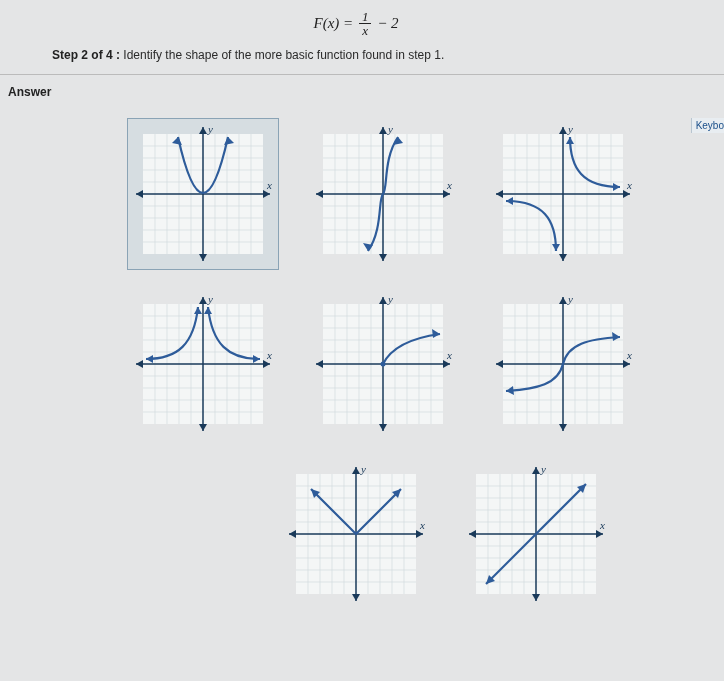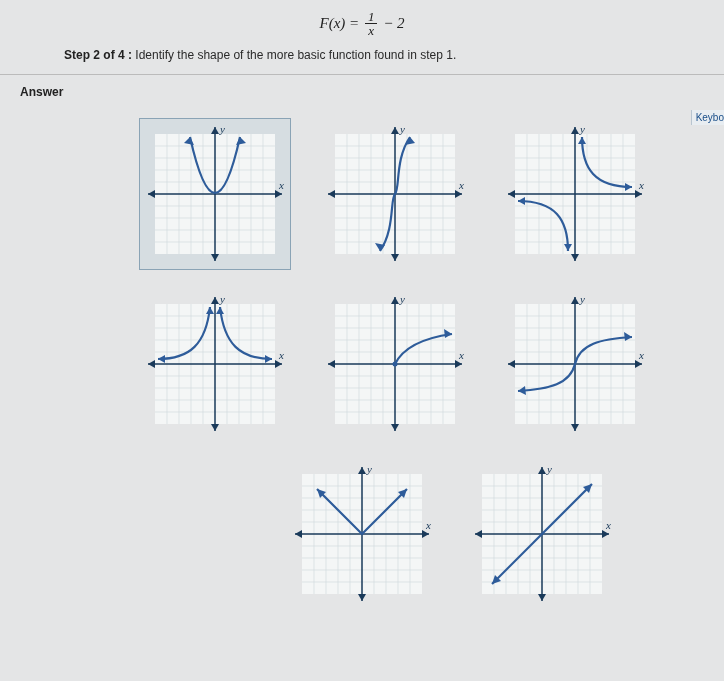--- a/index.html
+++ b/index.html
@@ -5,21 +5,21 @@
   * { box-sizing: border-box; }
   body {
     margin: 0;
     padding: 0;
     font-family: Arial, sans-serif;
     background: #e4e5e6;
     width: 724px;
     color: #333;
   }
   .content {
-    padding: 10px 20px 20px 20px;
+    padding: 10px 20px 20px 8px;
   }
   .formula {
     text-align: center;
     font-family: "Times New Roman", serif;
     font-style: italic;
     font-size: 15px;
     color: #222;
     margin-bottom: 10px;
   }
   .formula .frac {
@@ -52,21 +52,21 @@
   .answer-label {
     font-size: 12px;
     color: #222;
     font-weight: bold;
   }
   .keyb {
     font-size: 10px;
     color: #1a4f8a;
     position: absolute;
     right: 0;
-    top: 110px;
+    top: 118px;
     padding: 2px 0 2px 4px;
     border-left: 1px solid #b8c5d0;
     background: #e8edf1;
   }
   .graphs {
     padding-left: 120px;
   }
   .graph-row {
     display: flex;
     gap: 30px;

